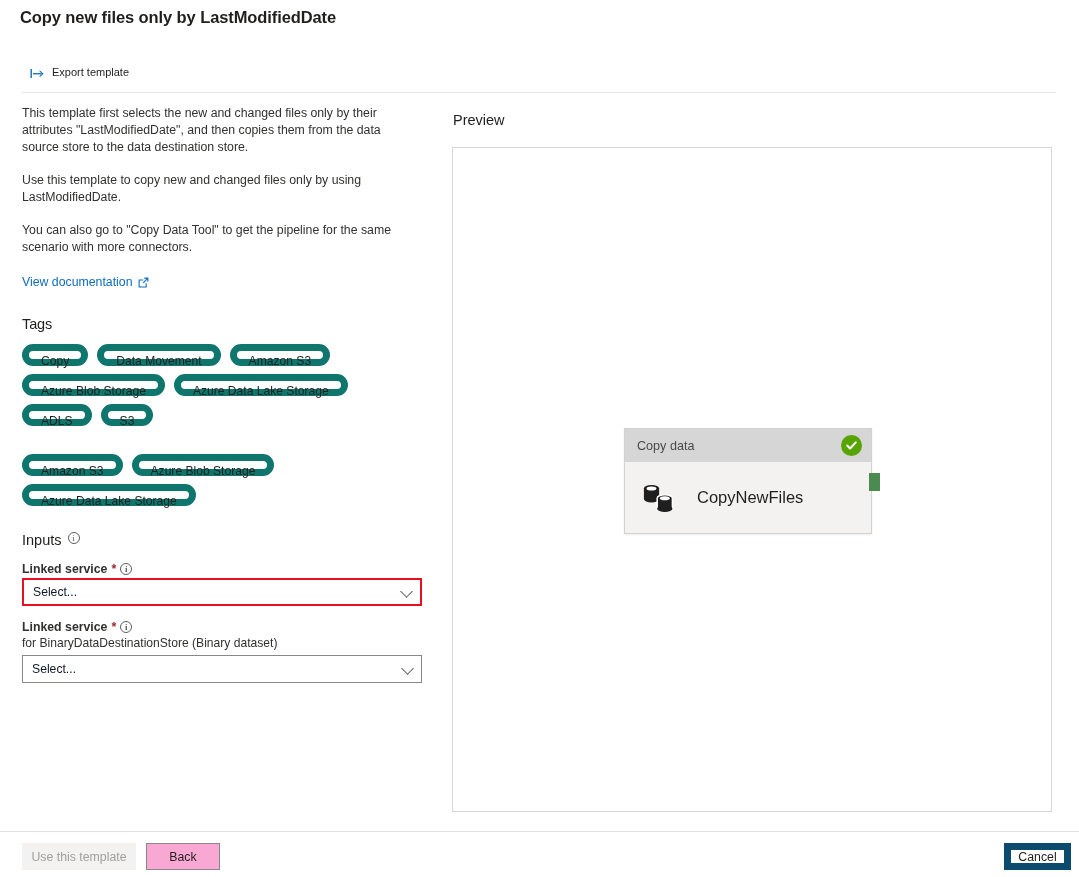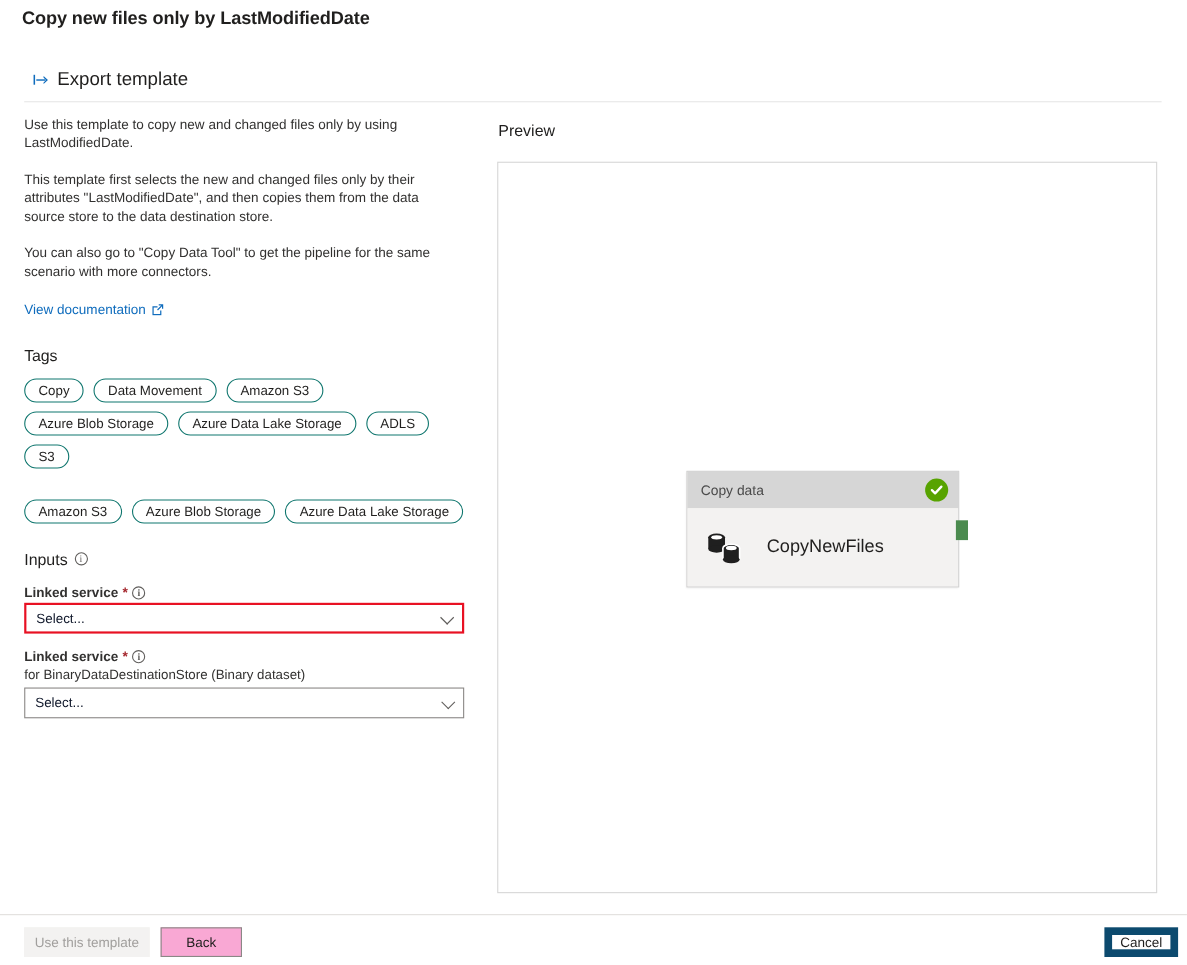--- a/index.html
+++ b/index.html
@@ -43,21 +43,21 @@
     display: flex;
     align-items: center;
     gap: 7px;
     padding: 0 6px;
     cursor: pointer;
     background: transparent;
     border: none;
     font-family: "Liberation Sans", sans-serif;
   }
   .cmd-button .cmd-label {
-    font-size: 17px;
+    font-size: 11px;
     color: #201f1e;
   }
   .cmd-icon {
     width: 15px;
     height: 13px;
     display: inline-block;
     position: relative;
   }
 
   .hrule-top {
@@ -110,21 +110,21 @@
   .block-gap { height: 26px; }
 
   .pill-wrap {
     display: flex;
     flex-wrap: wrap;
     gap: 8px 9px;
     max-width: 404px;
     margin-top: 2px;
   }
   .pill {
-    border: 1px solid #0f766e;
+    border: 7px solid #0f766e;
     border-radius: 14px;
     height: 22px;
     line-height: 20px;
     padding: 0 12px;
     font-size: 12.1px;
     color: #201f1e;
     background: #ffffff;
     box-sizing: border-box;
     white-space: nowrap;
     cursor: default;
@@ -340,22 +340,22 @@
         <path d="M9.6 3.2 L13.6 6.75 L9.6 10.3 L9.6 8.9 L11.9 6.75 L9.6 4.6 Z" fill="#0f6cbd"></path>
       </svg>
     </span>
     <span class="cmd-label">Export template</span>
   </div>
 </div>
 <div class="hrule-top"></div>
 
 <div class="left-col">
 
+  <p class="desc-para">This template first selects the new and changed files only by their attributes "LastModifiedDate", and then copies them from the data source store to the data destination store.</p>
   <p class="desc-para">Use this template to copy new and changed files only by using LastModifiedDate.</p>
-  <p class="desc-para">This template first selects the new and changed files only by their attributes "LastModifiedDate", and then copies them from the data source store to the data destination store.</p>
   <p class="desc-para">You can also go to "Copy Data Tool" to get the pipeline for the same scenario with more connectors.</p>
 
   <a class="doc-link">
     <span>View documentation</span>
     <span class="ext-icon">
       <svg width="11" height="11" viewBox="0 0 11 11">
         <path d="M0.6 2.4 H5.2 V3.5 H1.7 V9.4 H7.6 V6.2 H8.7 V10.5 H0.6 Z" fill="#0f6cbd"></path>
         <path d="M6.3 0.6 H10.4 V4.7 H9.3 V2.5 L5.6 6.2 L4.8 5.4 L8.5 1.7 H6.3 Z" fill="#0f6cbd"></path>
       </svg>
     </span>

